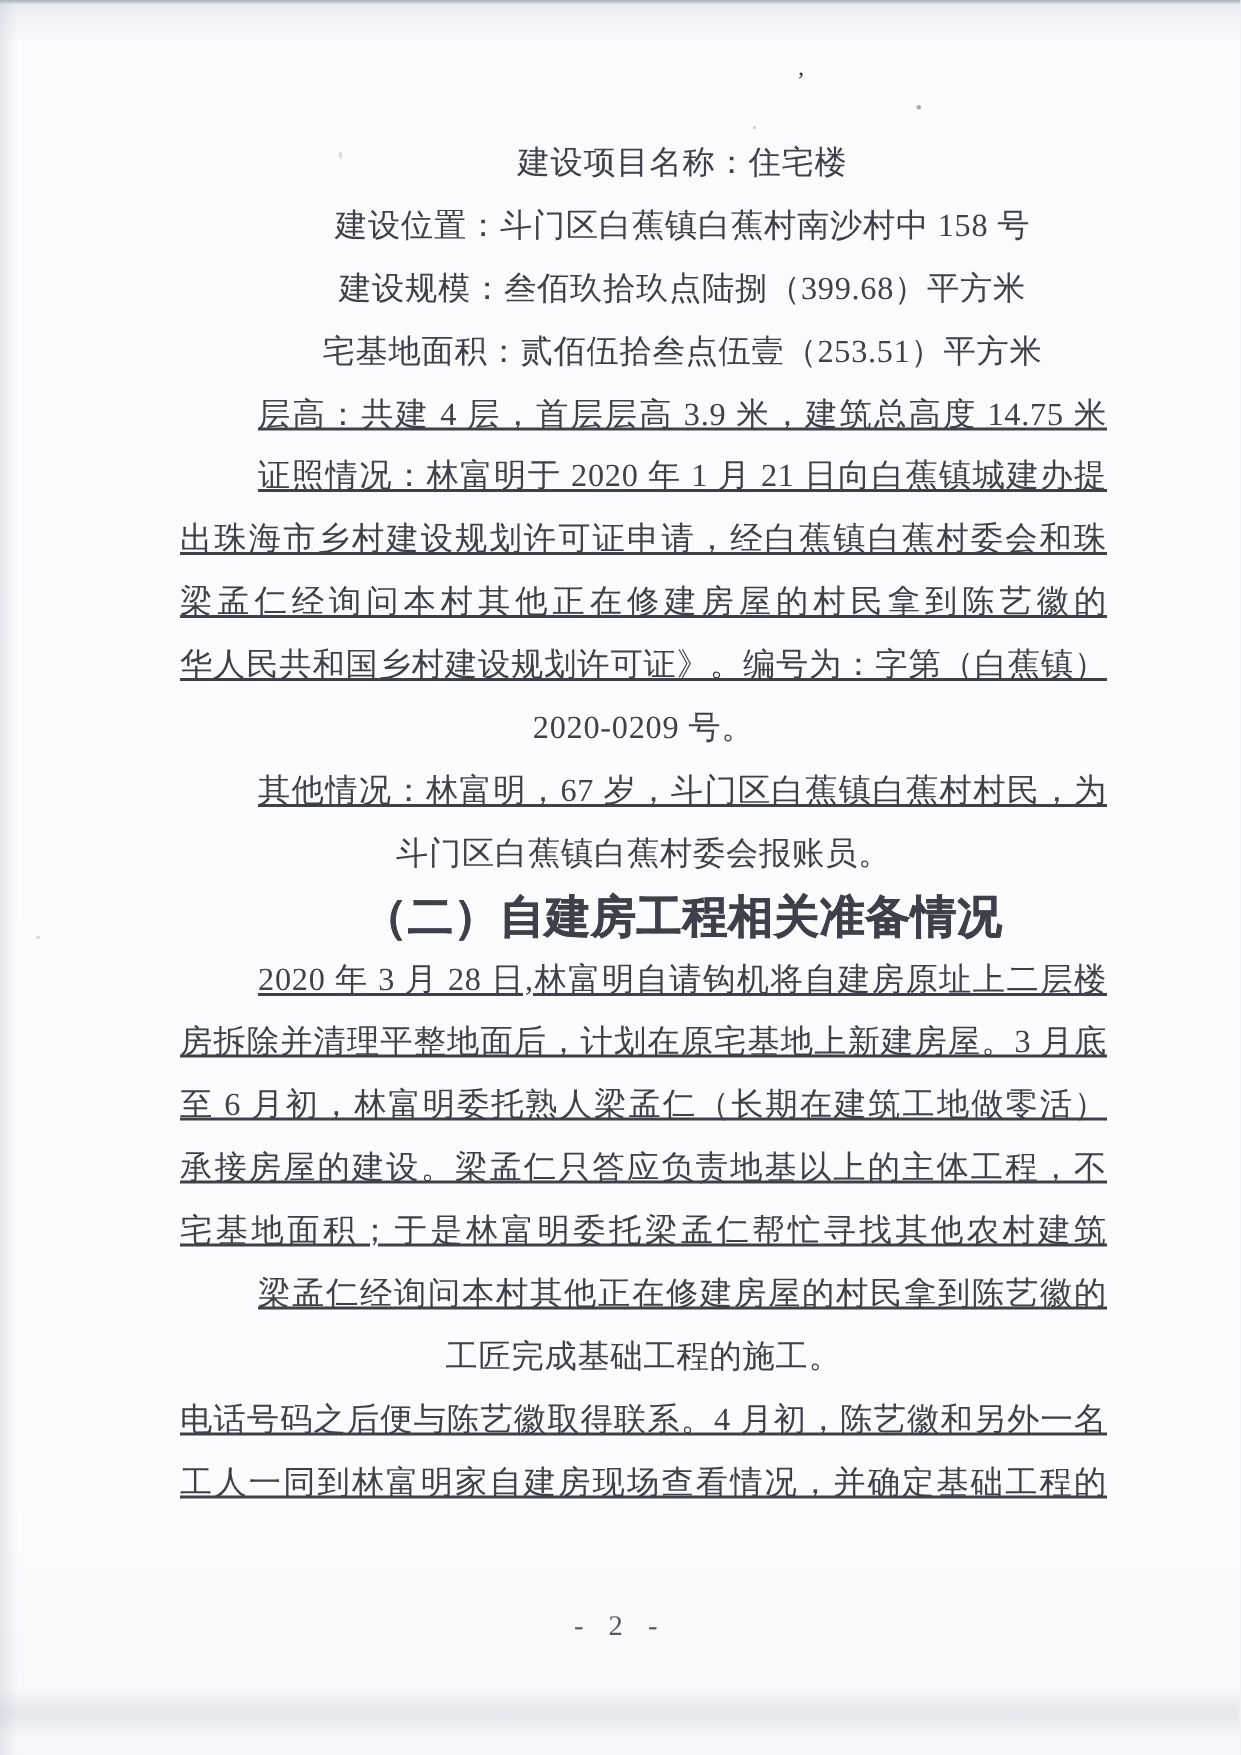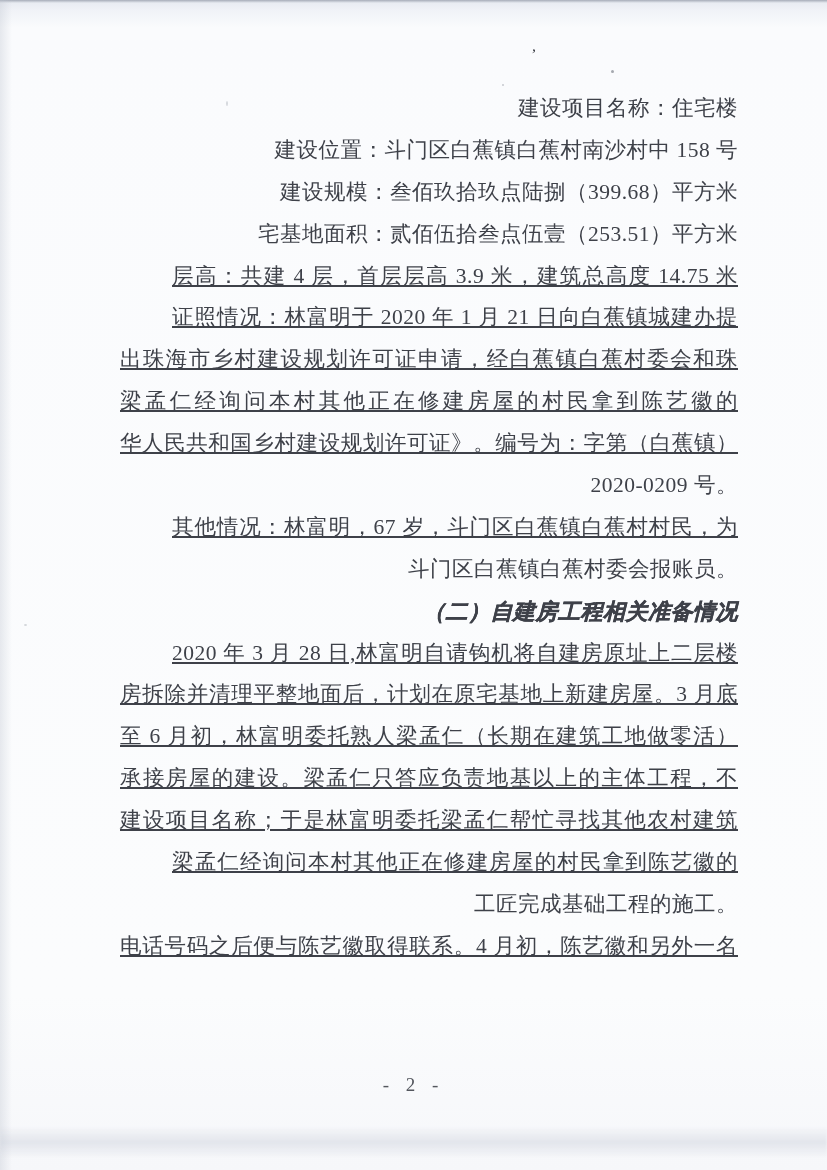--- a/index.html
+++ b/index.html
@@ -38,34 +38,33 @@
     top: 88px;
     width: 618px;
   }
   .line {
     height: 41.9px;
     line-height: 41.9px;
     font-size: 21.5px;
     letter-spacing: 0.5px;
     color: inherit;
     white-space: pre-wrap;
-    text-align: right;
+    text-align: center;
     overflow: visible;
   }
   .line.indent { padding-left: 52px; }
   .line.justify {
     text-align: justify;
     text-align-last: justify;
     text-justify: inter-character;
     text-decoration: underline;
   }
   .line.bold {
     font-weight: 700;
-    font-size: 22px;
-    font-style: italic;
+    font-size: 30px;
     -webkit-text-stroke: 0.4px currentColor;
   }
   .page-number {
     position: absolute;
     left: 0; right: 0;
     top: 1064px;
     height: 42px;
     line-height: 42px;
     text-align: center;
     font-size: 19px;
@@ -110,20 +109,21 @@
       <div class="line justify">梁孟仁经询问本村其他正在修建房屋的村民拿到陈艺徽的</div>
       <div class="line justify">华人民共和国乡村建设规划许可证》。编号为：字第（白蕉镇）</div>
       <div class="line">2020-0209 号。</div>
       <div class="line indent justify">其他情况：林富明，67 岁，斗门区白蕉镇白蕉村村民，为</div>
       <div class="line">斗门区白蕉镇白蕉村委会报账员。</div>
       <div class="line indent bold">（二）自建房工程相关准备情况</div>
       <div class="line indent justify">2020 年 3 月 28 日,林富明自请钩机将自建房原址上二层楼</div>
       <div class="line justify">房拆除并清理平整地面后，计划在原宅基地上新建房屋。3 月底</div>
       <div class="line justify">至 6 月初，林富明委托熟人梁孟仁（长期在建筑工地做零活）</div>
       <div class="line justify">承接房屋的建设。梁孟仁只答应负责地基以上的主体工程，不</div>
-      <div class="line justify">建设项目名称；于是林富明委托梁孟仁帮忙寻找其他农村建筑</div>
+      <div class="line justify">宅基地面积；于是林富明委托梁孟仁帮忙寻找其他农村建筑</div>
       <div class="line indent justify">梁孟仁经询问本村其他正在修建房屋的村民拿到陈艺徽的</div>
       <div class="line">工匠完成基础工程的施工。</div>
       <div class="line justify">电话号码之后便与陈艺徽取得联系。4 月初，陈艺徽和另外一名</div>
+      <div class="line justify">工人一同到林富明家自建房现场查看情况，并确定基础工程的</div>
     </div>
 
   <div class="page-number">- 2 -</div>
 </div>
 
 </body></html>

